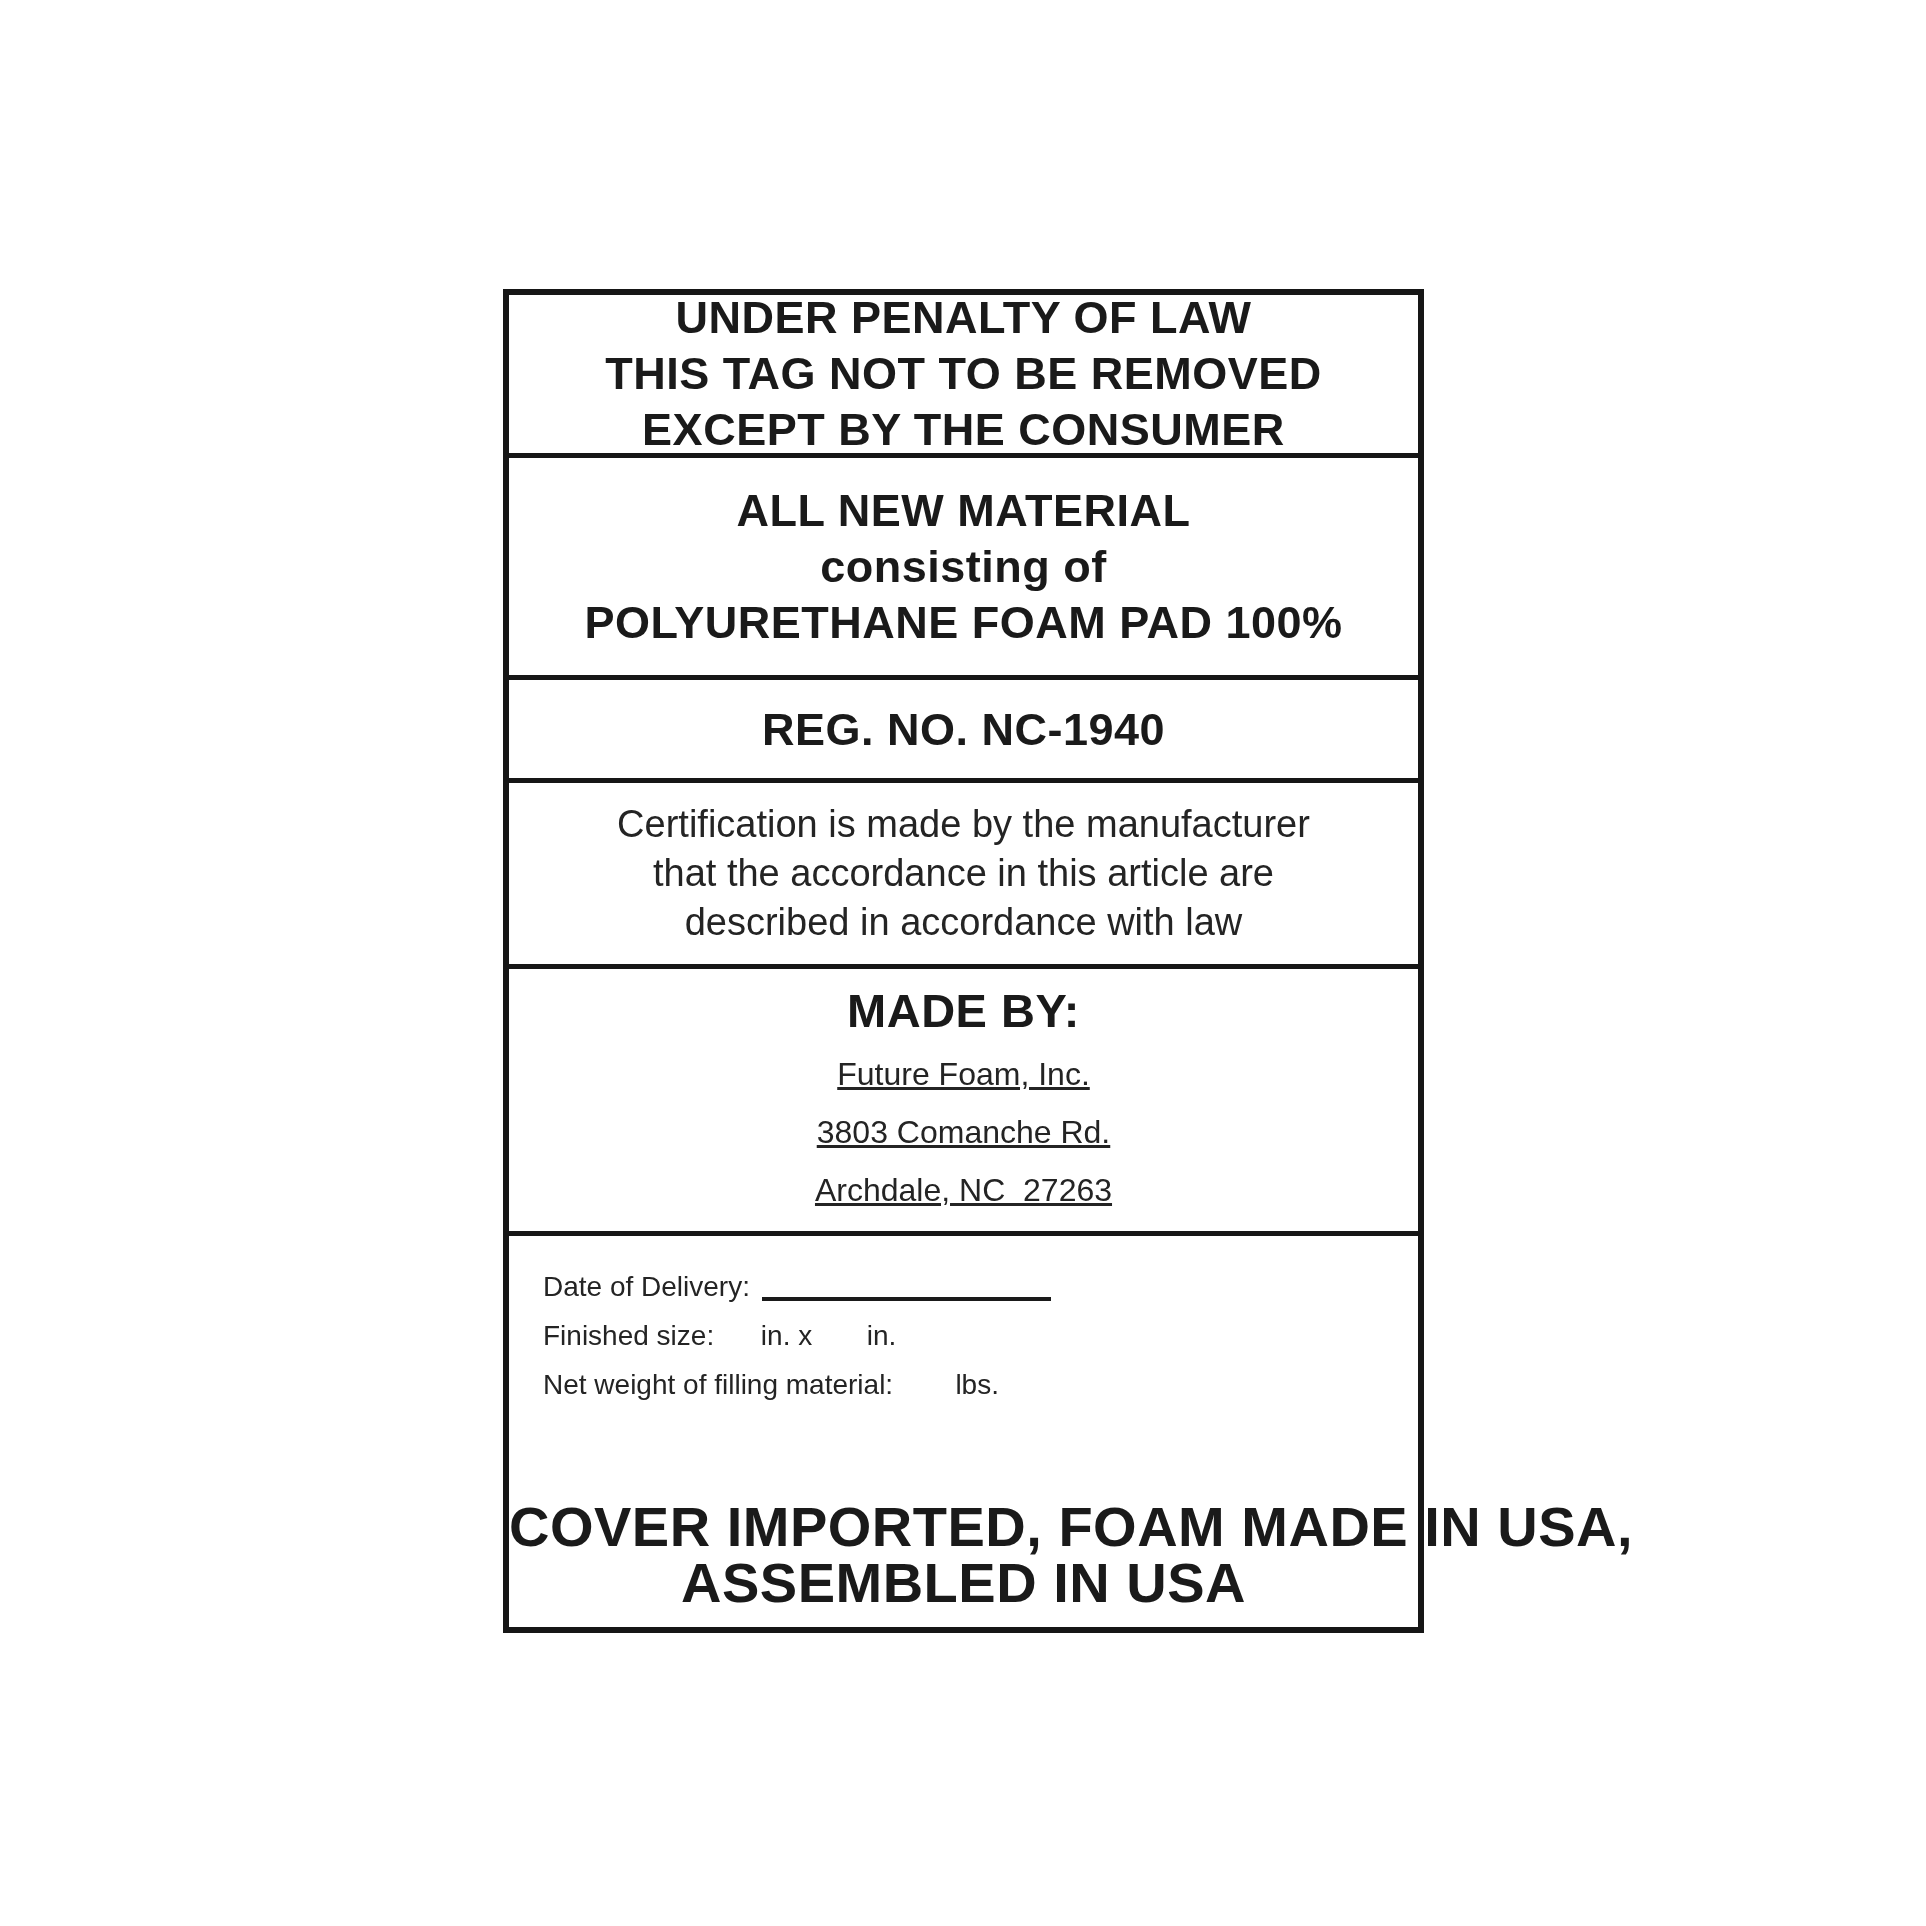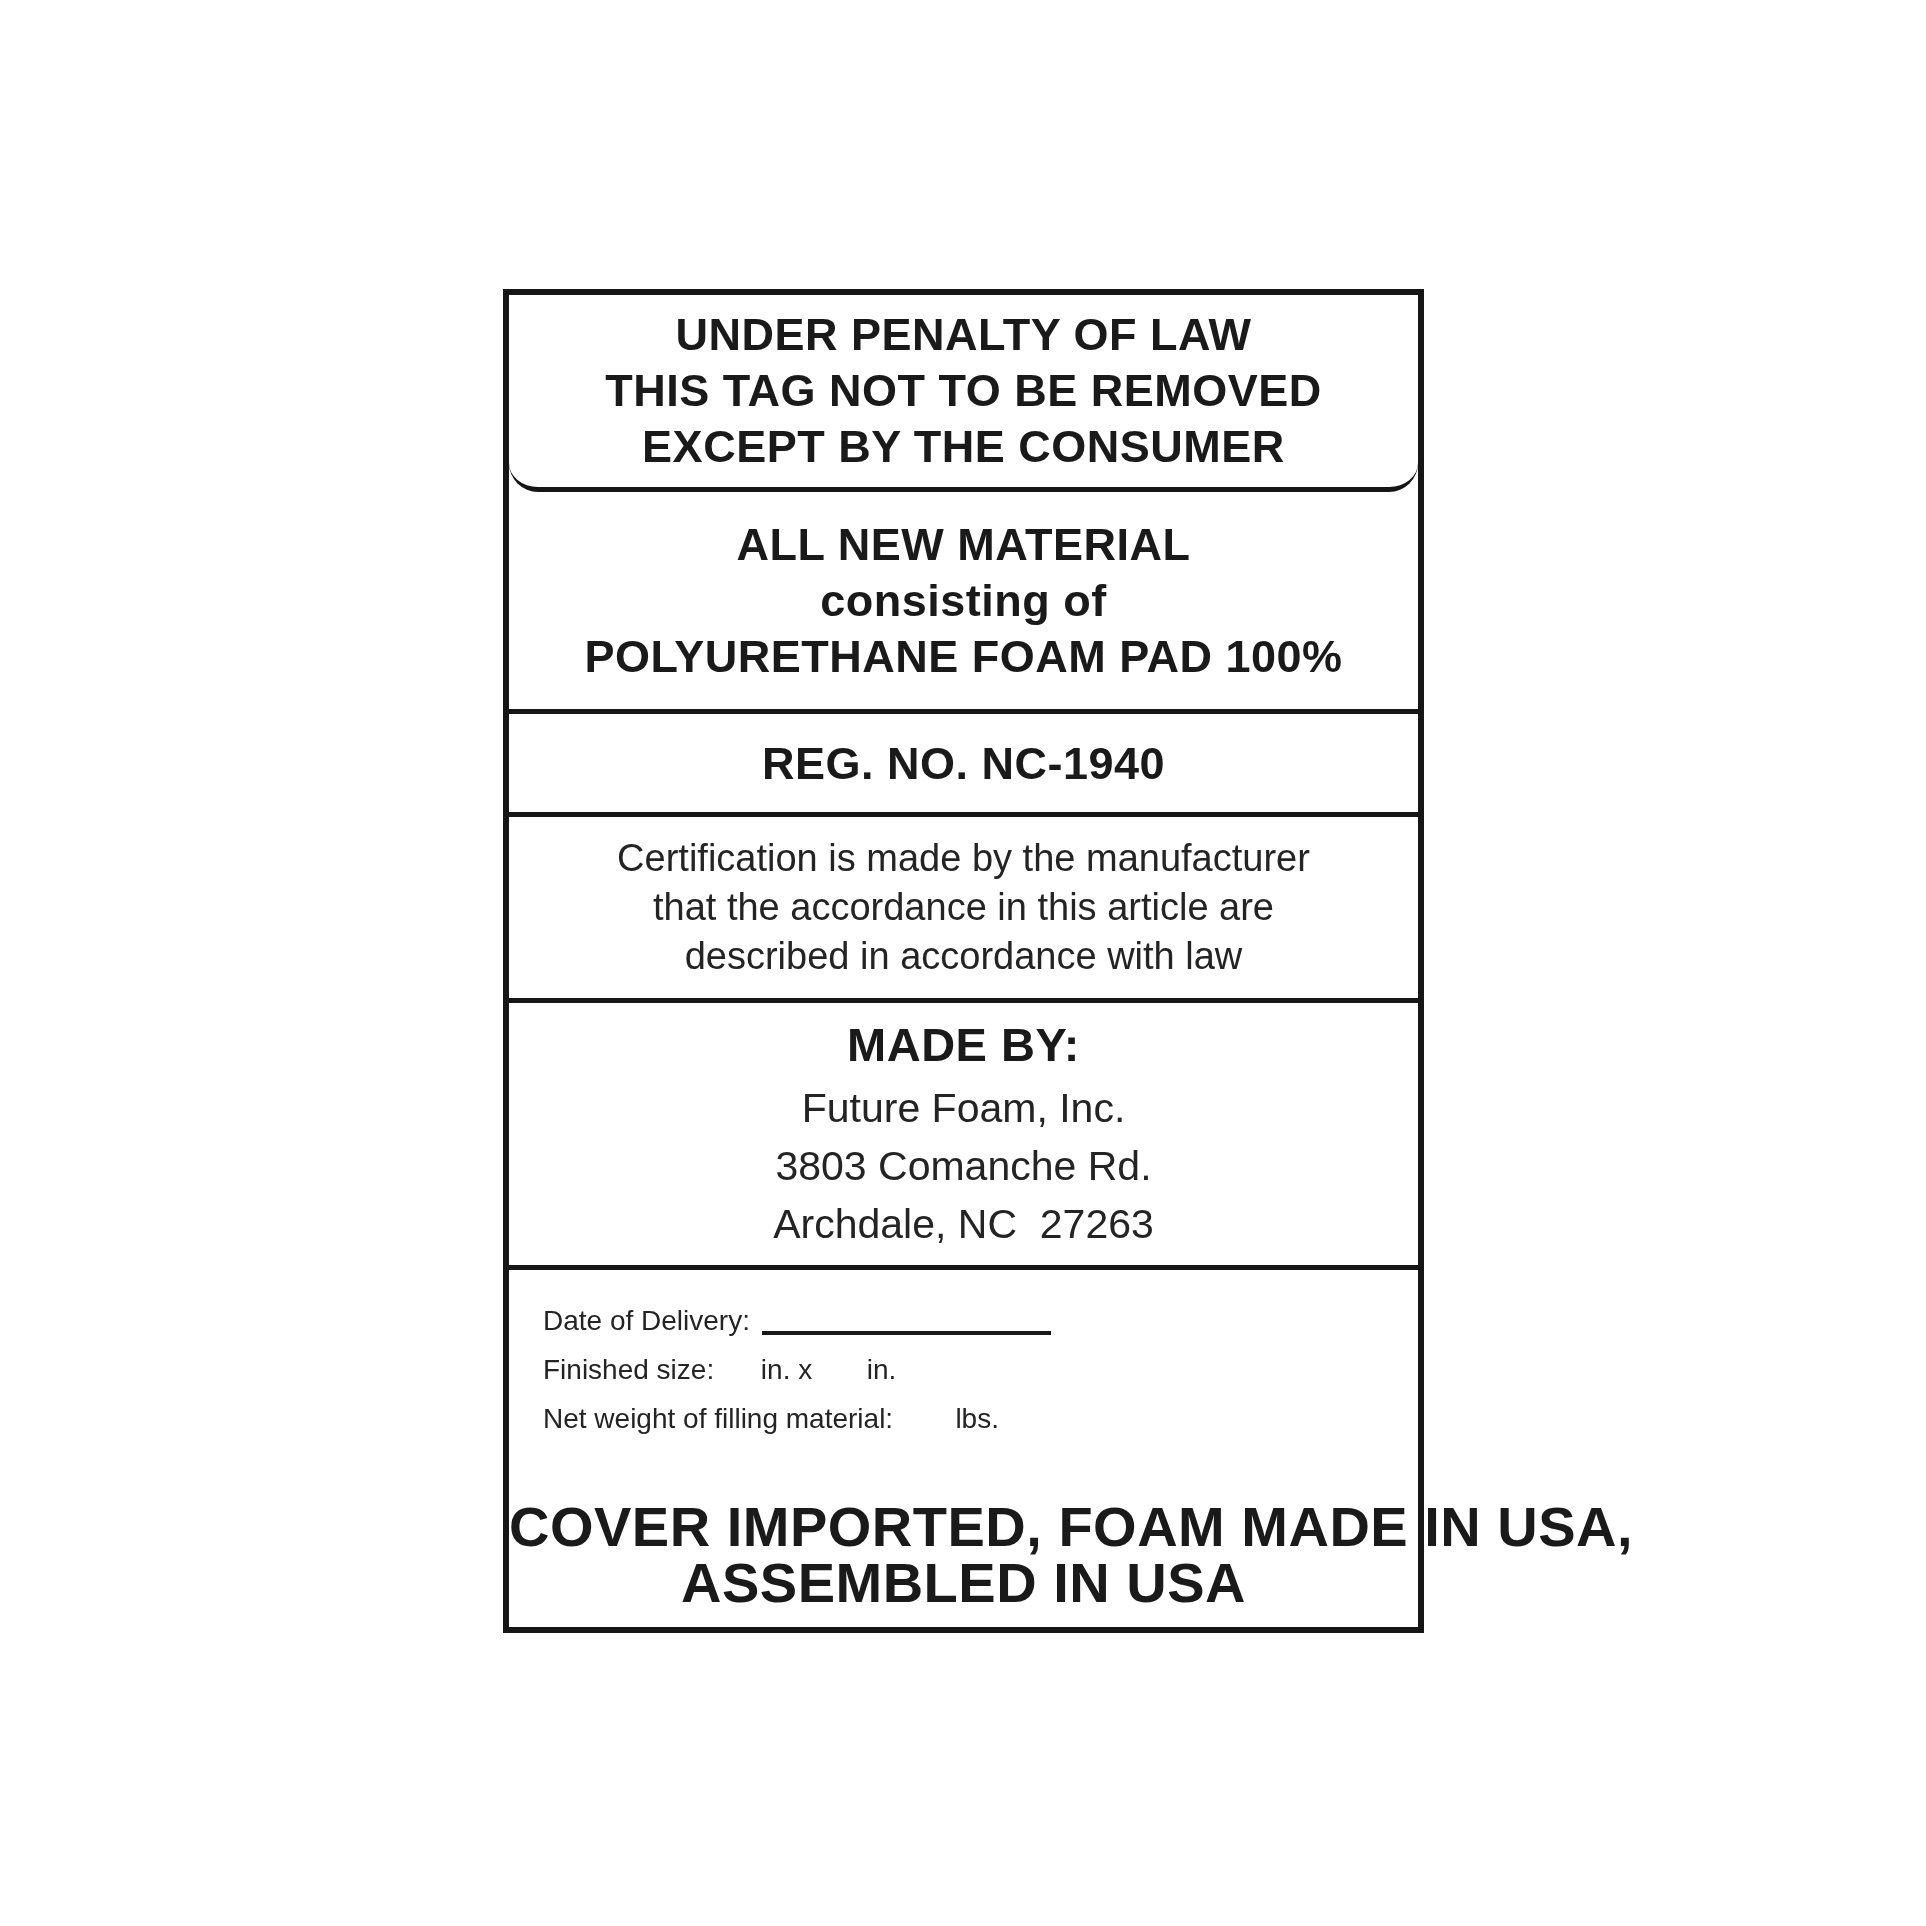--- a/index.html
+++ b/index.html
@@ -33,21 +33,21 @@
     border-bottom: 5px solid #161616;
     display: flex;
     flex-direction: column;
     justify-content: center;
     align-items: center;
     text-align: center;
     flex: none;
   }
   .sec:last-child { border-bottom: none; }
 
-  .sec-penalty   { height: 197px; border-radius: 29px; }
+  .sec-penalty   { height: 163px; }
   .sec-material  { height: 222px; }
   .sec-reg       { height: 103px; }
   .sec-cert      { height: 186px; }
   .sec-madeby    { height: 267px; }
   .sec-details   { flex: 1 1 auto; align-items: stretch; text-align: left; }
 
   .bold-line {
     font-weight: 700;
     font-size: 45px;
     line-height: 56px;
@@ -71,24 +71,25 @@
   .madeby-heading {
     font-weight: 700;
     font-size: 47px;
     line-height: 57px;
     letter-spacing: 0.5px;
     margin-bottom: 6px;
     white-space: pre;
   }
   .address-line {
     font-weight: 400;
-    font-size: 41px;
+    font-size: 32px;
     line-height: 58px;
     color: #242424;
     white-space: pre;
+    text-decoration: underline;
   }
   .fill-block {
     padding: 26px 28px 0 34px;
   }
   .fill-line {
     font-weight: 400;
     font-size: 28px;
     line-height: 49px;
     color: #242424;
     white-space: pre;

